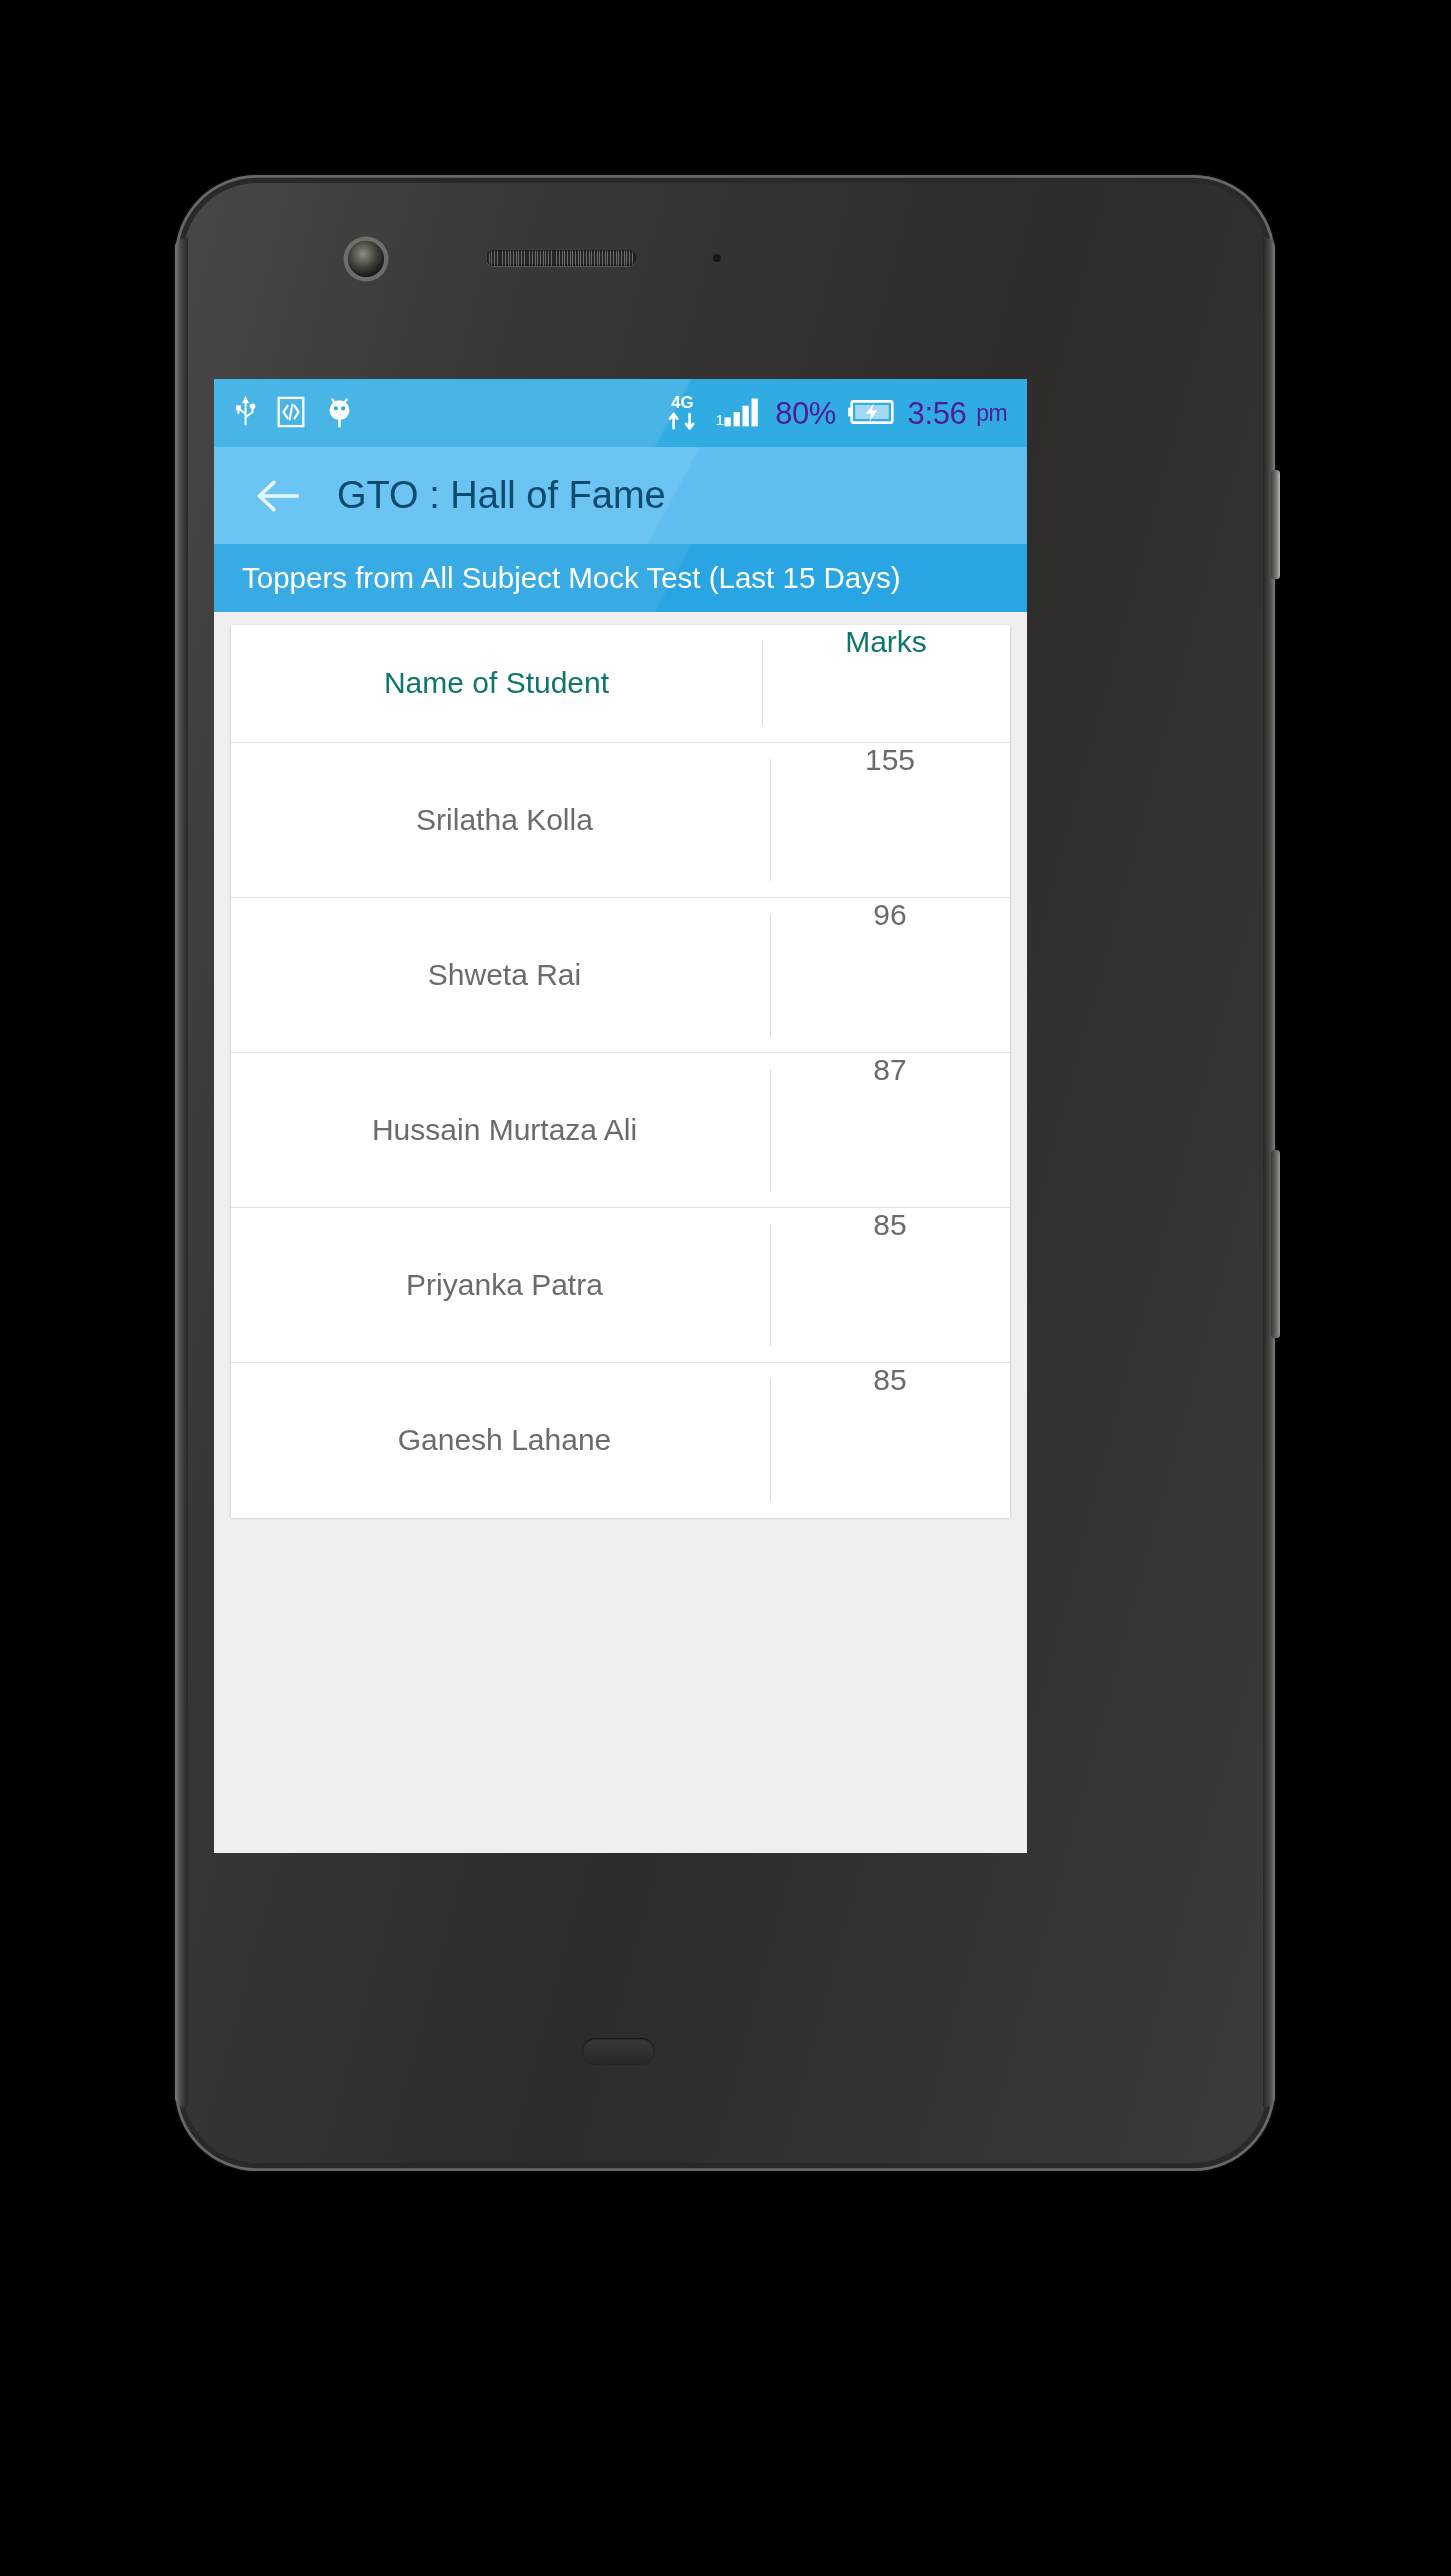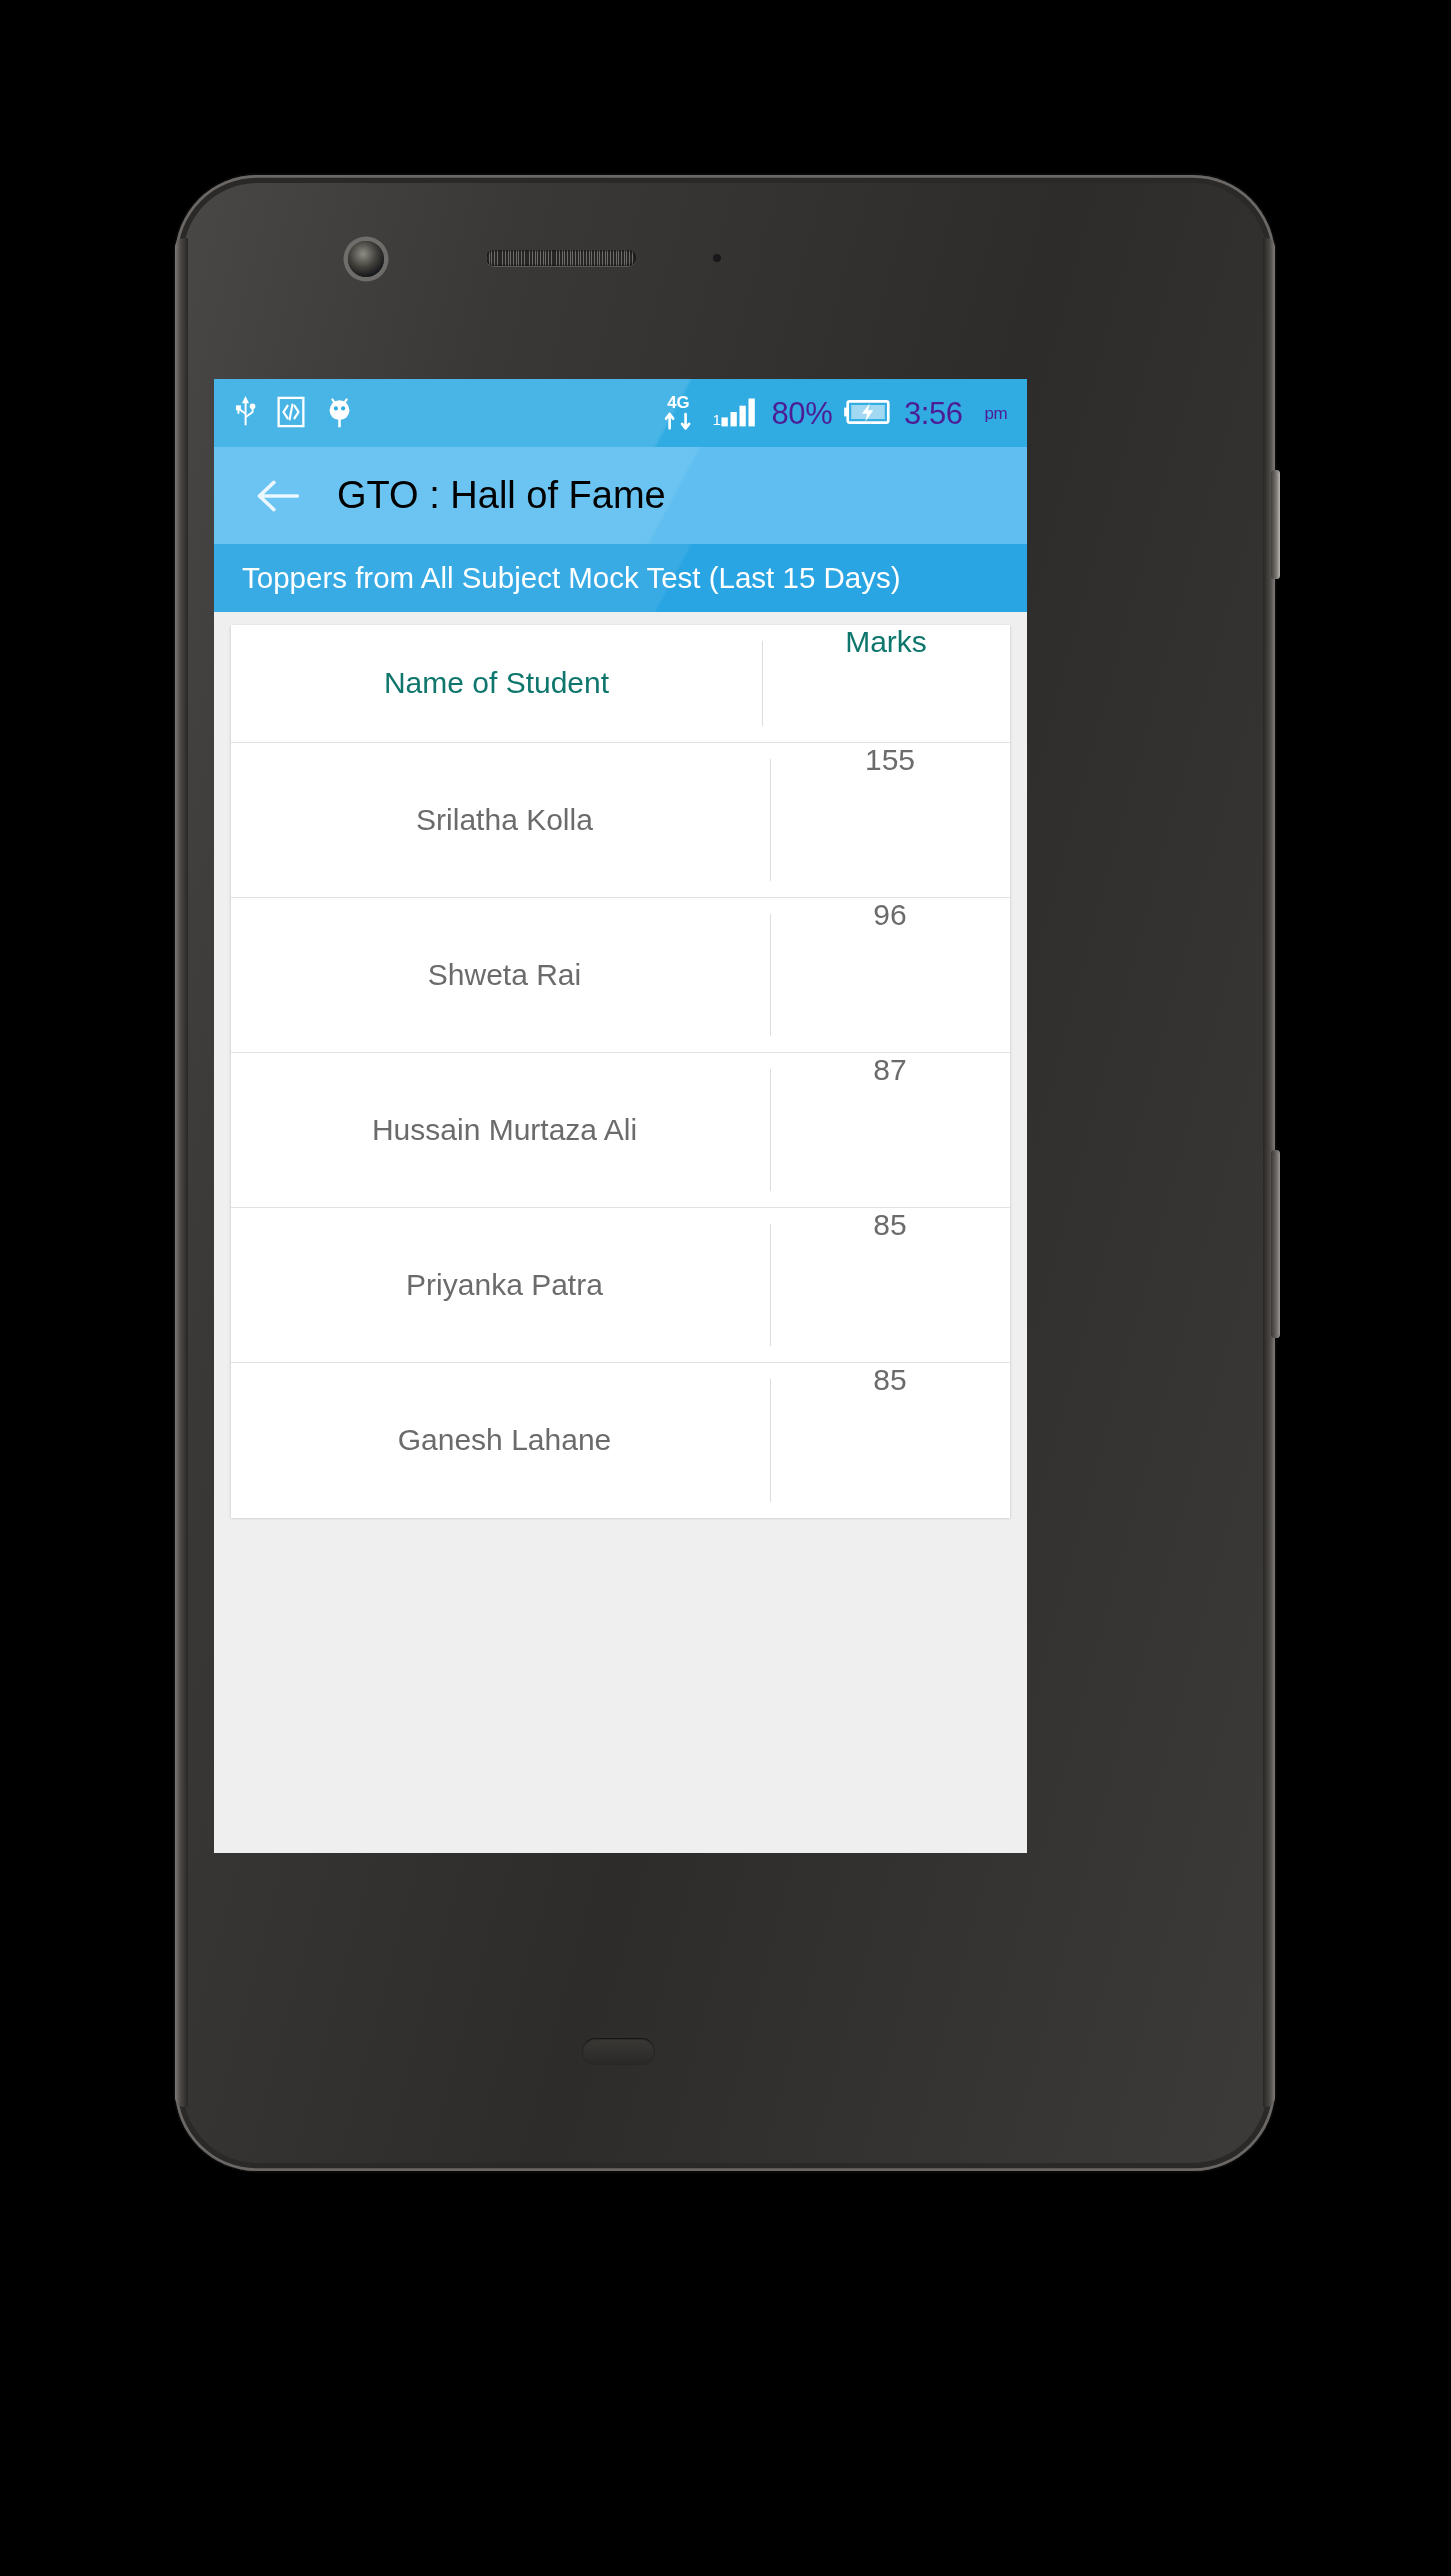--- a/index.html
+++ b/index.html
@@ -134,21 +134,21 @@
   .status-left { gap: 19.7px; }
   .status-right { gap: 9.8px; }
   .si { display: block; }
   .status-text {
     font-size: 31px;
     line-height: 1;
     letter-spacing: -0.4px;
     color: #4c1d95;
     white-space: nowrap;
   }
-  .status-ampm { font-size: 17px; margin-left: 12px; }
+  .status-ampm { font-size: 23px; }
 
   
   #app-bar {
     position: relative;
     height: 97px;
     background: #60bff0;
     display: flex;
     align-items: center;
     padding-left: 34px;
     box-sizing: border-box;
@@ -160,21 +160,21 @@
     background: linear-gradient(118deg, rgba(255,255,255,.07) 0%, rgba(255,255,255,.07) 56%, rgba(255,255,255,0) 56.4%);
     pointer-events: none;
   }
   #back-button {
     width: 59px; height: 59px;
     display: flex; align-items: center; justify-content: center;
     position: relative; z-index: 2;
     cursor: pointer;
   }
   #app-title {
-    color: #000000;
+    color: #0c4a6e;
     font-size: 38px;
     margin-left: 30px;
     position: relative; z-index: 2;
     white-space: nowrap;
   }
 
   
   #subtitle-bar {
     position: relative;
     height: 68px;

